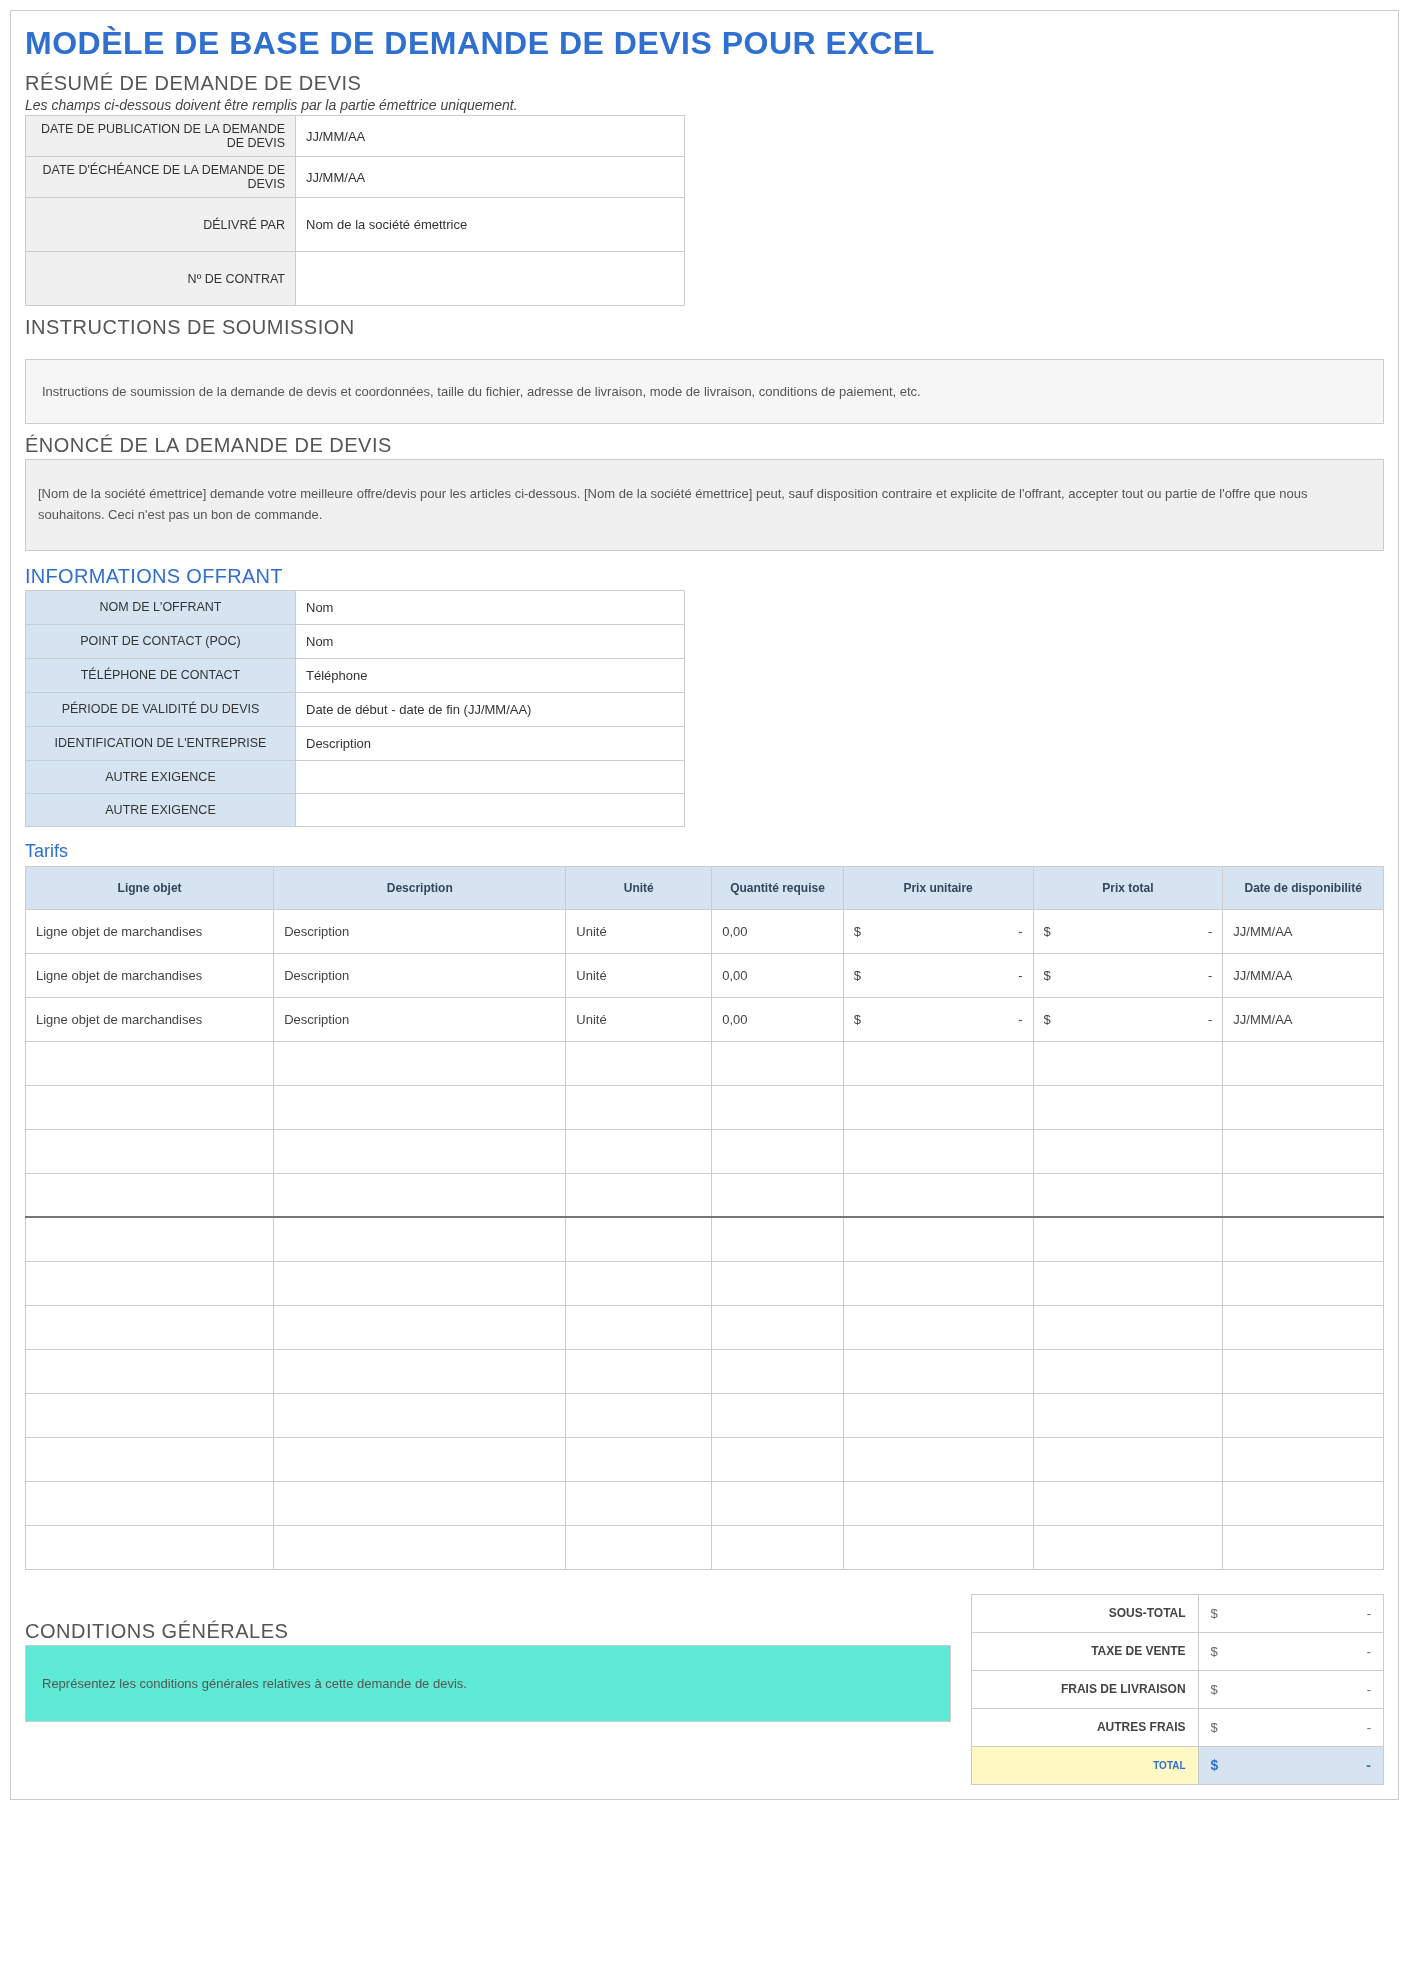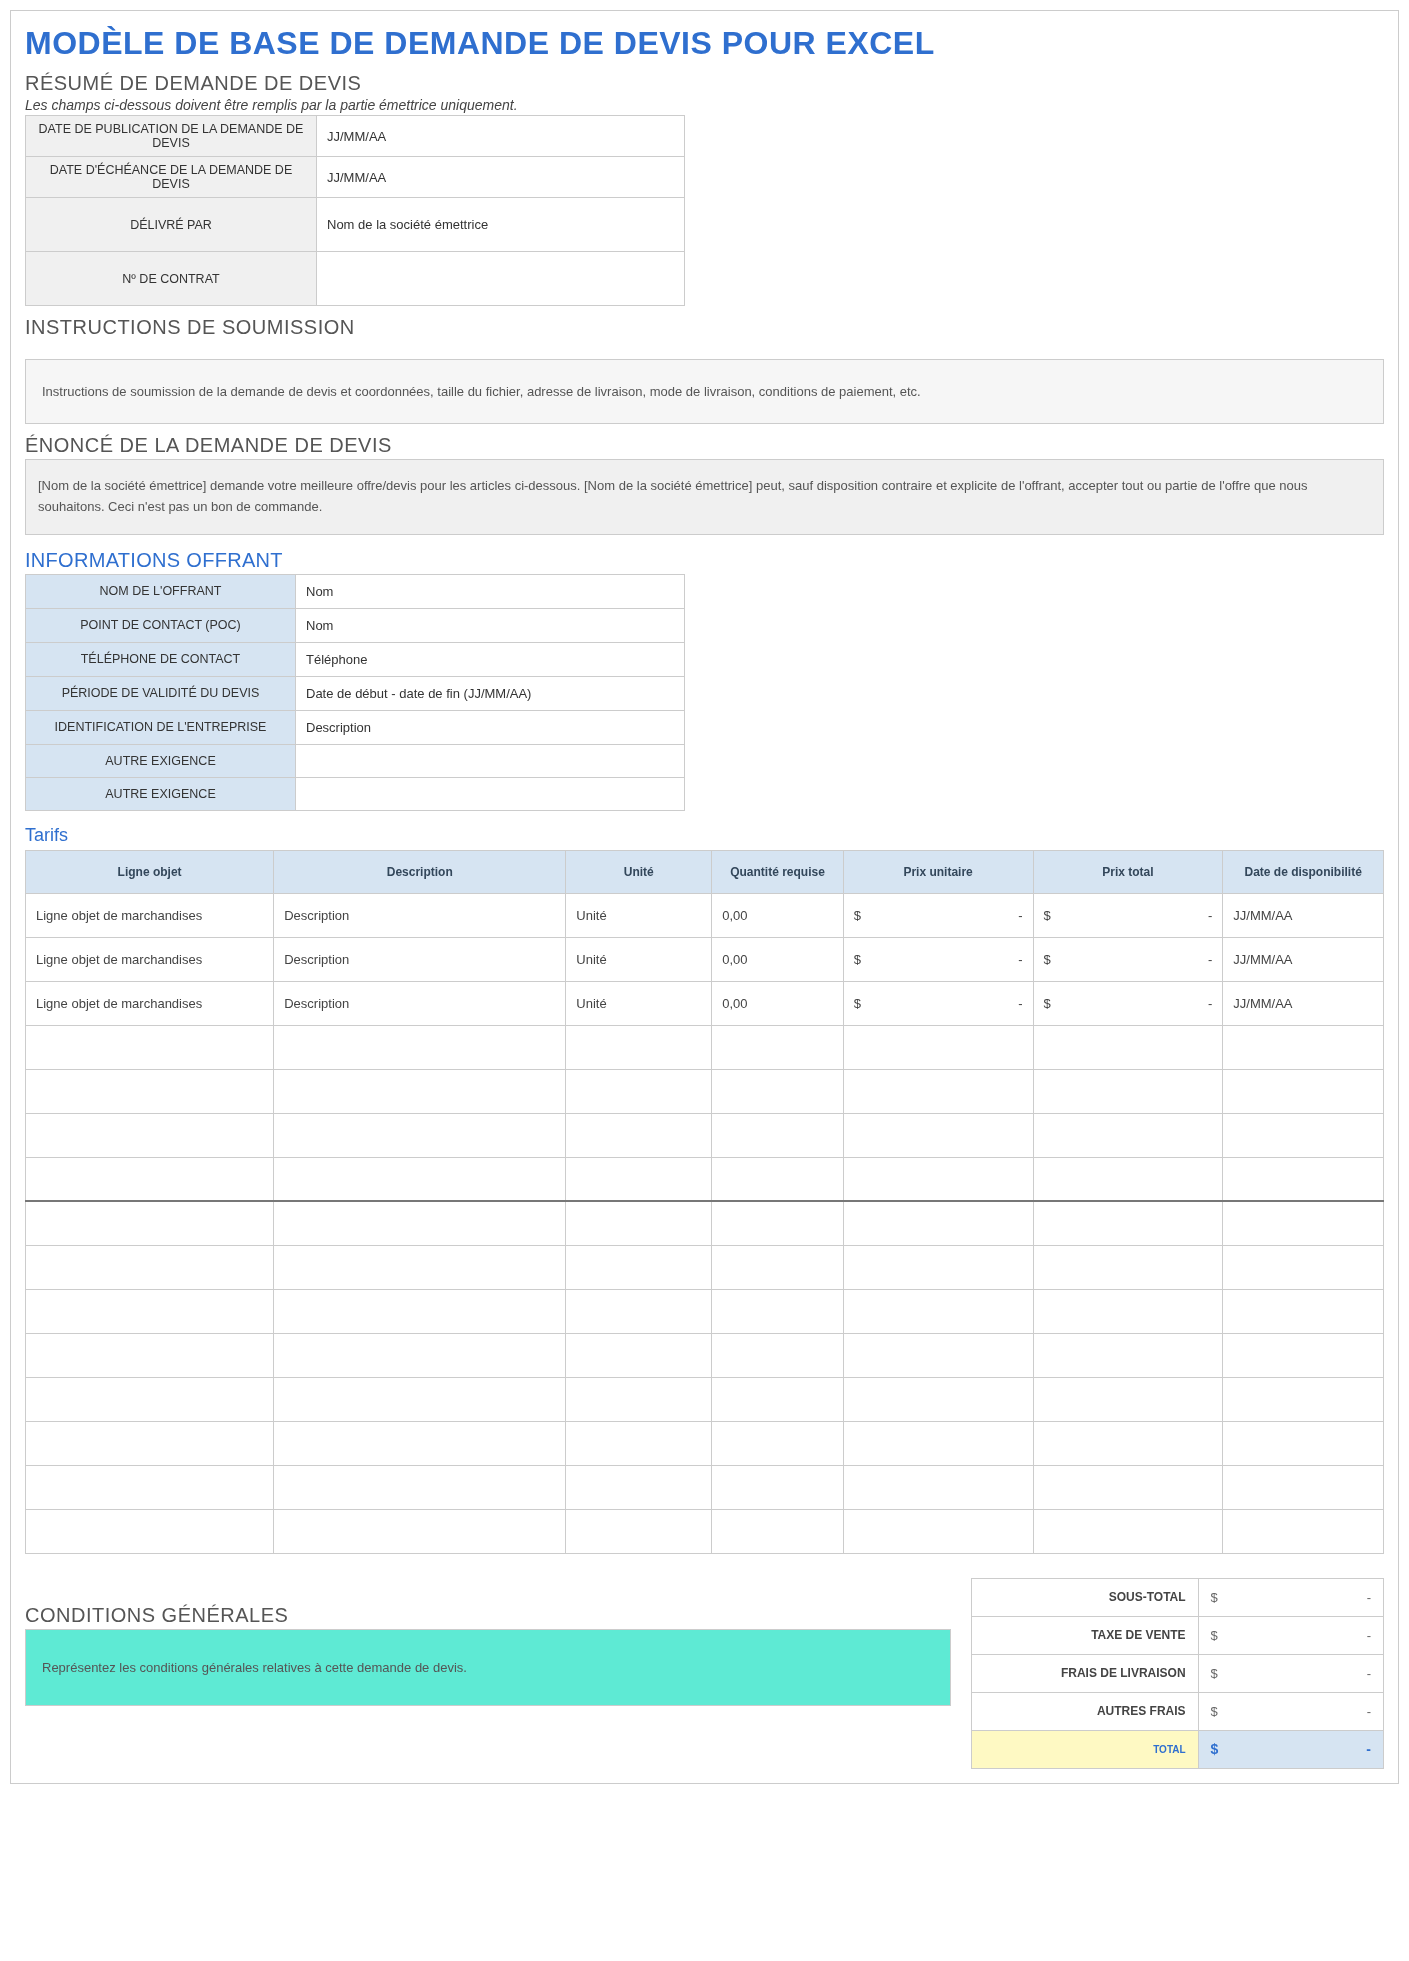--- a/index.html
+++ b/index.html
@@ -52,22 +52,22 @@
   table { border-collapse: collapse; }
   .kv-table { width: 660px; }
   .kv-table td {
     border: 1px solid #ccc;
     padding: 6px 10px;
     font-size: 13px;
     vertical-align: middle;
   }
   .kv-table td.k {
     background: #f0f0f0;
-    text-align: center;
-    width: 291px;
+    text-align: right;
+    width: 270px;
     font-size: 12.5px;
   }
   .kv-table td.tall { height: 54px; }
   .kv-table-blue { width: 660px; }
   .kv-table-blue td {
     border: 1px solid #ccc;
     padding: 9px 10px;
     font-size: 13px;
   }
   .kv-table-blue td.k {
@@ -80,21 +80,21 @@
     border: 1px solid #ccc;
     background: #f6f6f6;
     padding: 24px 16px;
     font-size: 13px;
     color: #555;
     margin-top: 20px;
   }
   .box-grey2 {
     border: 1px solid #ccc;
     background: #f0f0f0;
-    padding: 16px 12px;
+    padding: 24px 12px;
     font-size: 13px;
     color: #555;
     line-height: 1.6;
     margin-top: 2px;
   }
   .pricing {
     width: 100%;
     margin-top: 4px;
   }
   .pricing th {

